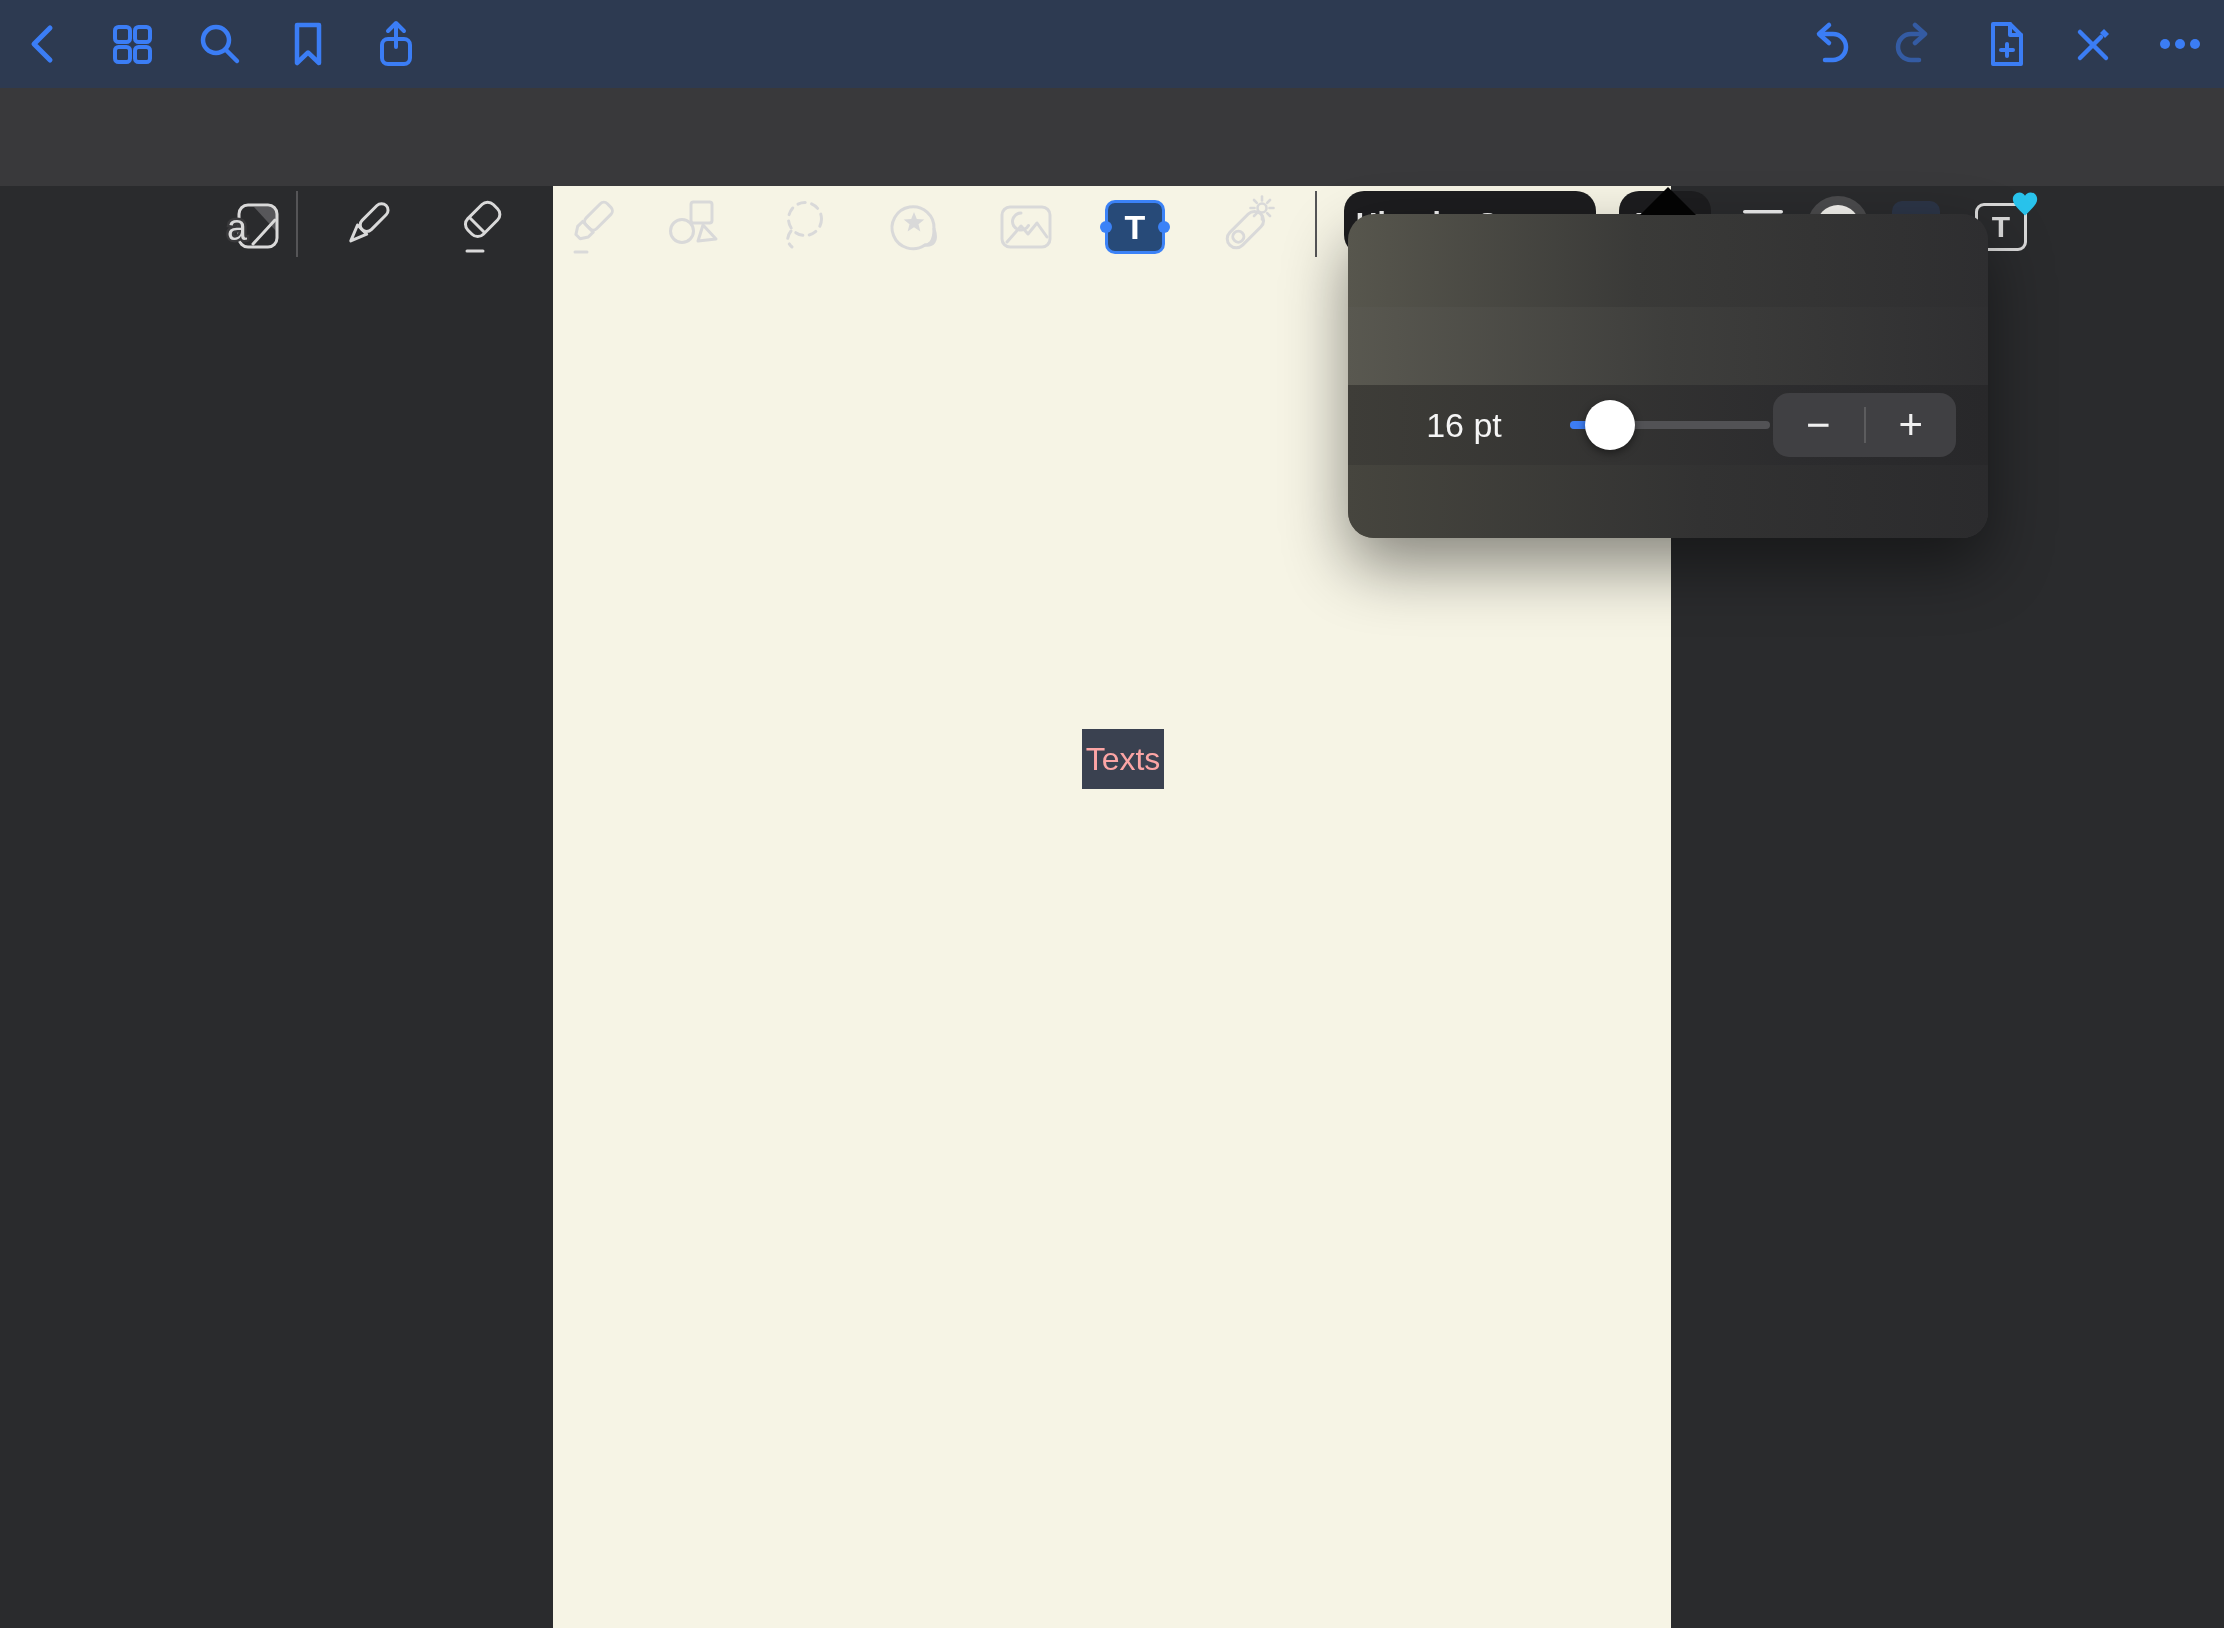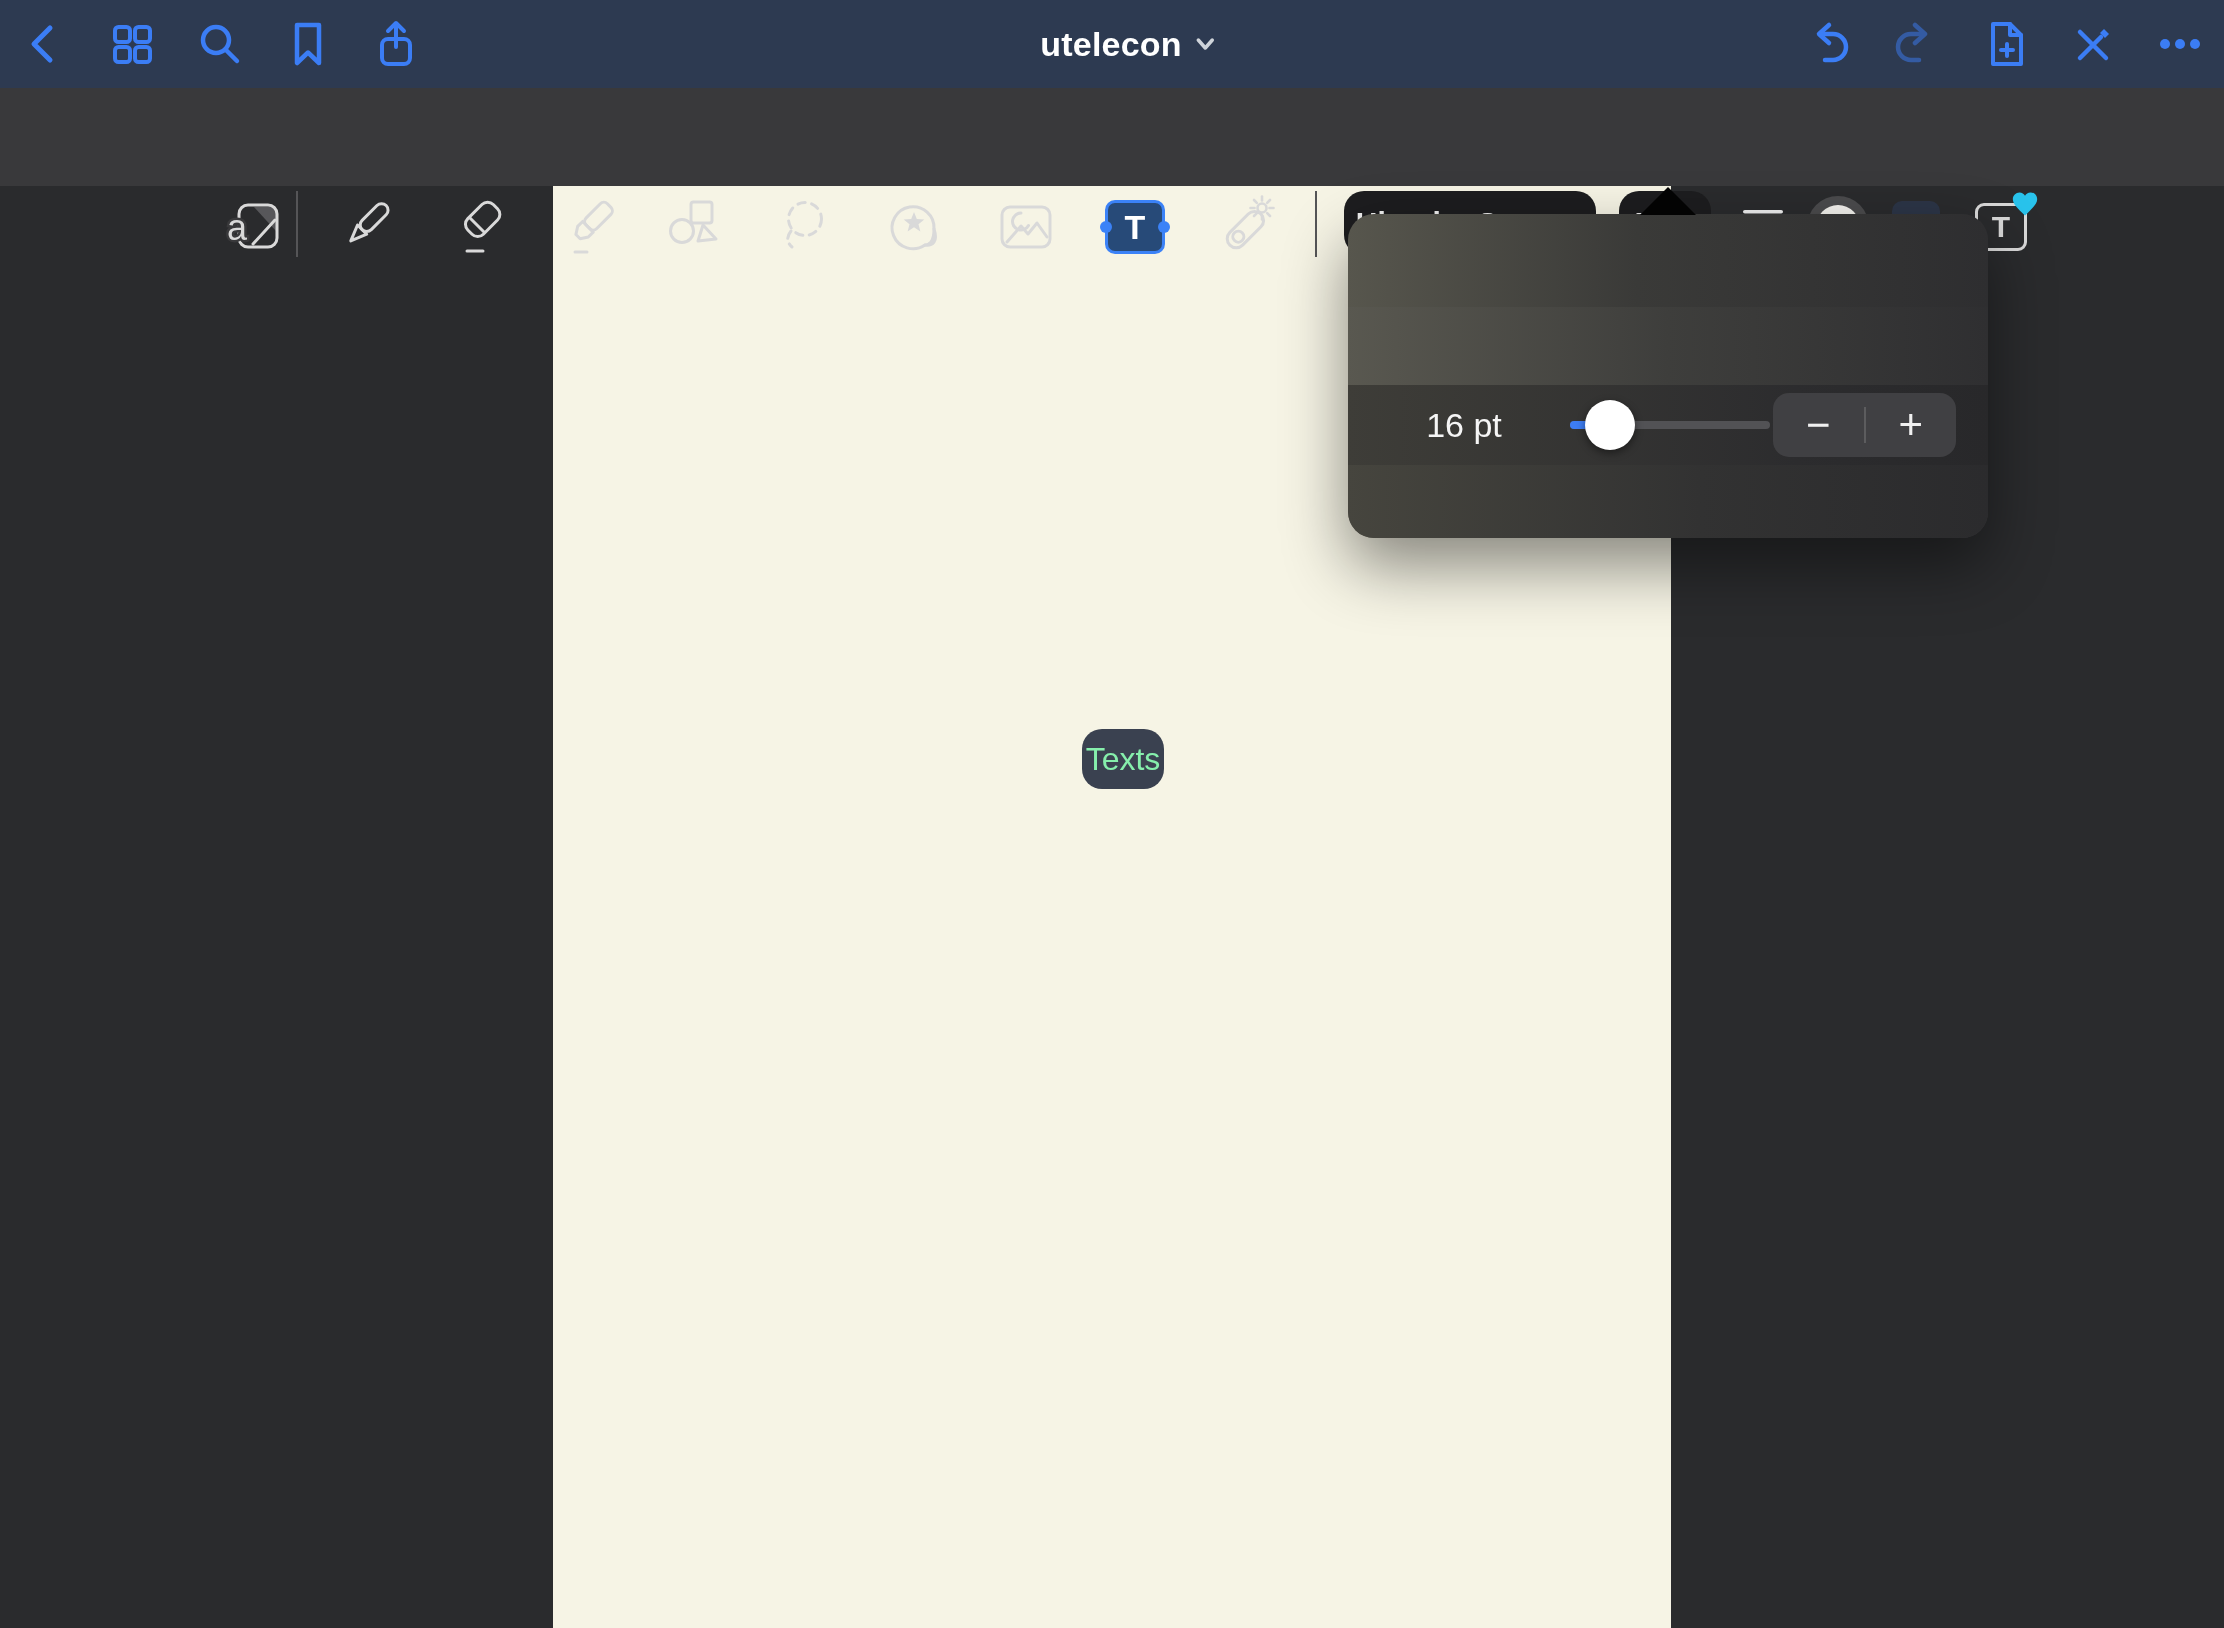--- a/index.html
+++ b/index.html
@@ -75,23 +75,23 @@
   }
   .style-btn .glyph { color:#d9d9d9; font-size:30px; font-weight:600; line-height:1; }
   .style-btn .heart { position:absolute; top:-16px; right:-16px; }
   
   .canvas {
     position:absolute; left:553px; top:186px; width:1118px; height:1442px;
     background:#f6f4e5;
   }
   .text-object {
     position:absolute; left:529px; top:543px; width:82px; height:60px;
-    background:#3a4150; border-radius:20px;
-    display:flex; align-items:center; justify-content:center;
-    color:#86efac; font-size:32px;
+    background:#3a4150; border-radius:0;
+    display:flex; align-items:center; justify-content:center;
+    color:#fca5a5; font-size:32px;
   }
   
   .popover {
     position:absolute; left:1348px; top:214px; width:640px; height:324px;
     border-radius:26px; z-index:40;
     background:linear-gradient(90deg,#57564d 0%,#3a3a38 45%,#2e2e30 100%);
     box-shadow:0 28px 64px rgba(0,0,0,0.45);
   }
   .popover .arrow {
     position:absolute; left:292px; top:-27px; width:0; height:0;
@@ -182,26 +182,20 @@
   <div class="tb-icon" style="left:368px">
     <svg width="56" height="56" viewBox="0 0 56 56">
       <g fill="none" stroke="#3b7df5" stroke-width="4" stroke-linecap="round" stroke-linejoin="round">
         <rect x="14" y="23" width="28" height="25" rx="6"></rect>
         <line x1="28" y1="31" x2="28" y2="8"></line>
         <polyline points="20,15 28,7 36,15"></polyline>
       </g>
     </svg>
   </div>
 
-  <div class="title-wrap">
-    <span class="title">utelecon</span>
-    <svg width="20" height="14" viewBox="0 0 20 14">
-      <polyline points="3,3 10,11 17,3" fill="none" stroke="#cfd4da" stroke-width="3.5" stroke-linecap="round" stroke-linejoin="round"></polyline>
-    </svg>
-  </div>
 
   <div class="tb-icon" style="left:1799px">
     <svg width="56" height="56" viewBox="0 0 56 56">
       <g fill="none" stroke="#3b7df5" stroke-width="4.5" stroke-linecap="round" stroke-linejoin="round">
         <path d="M21 18 H34 a13 13 0 0 1 0 26 H26"></path>
         <polyline points="30,9 20,18 30,27"></polyline>
       </g>
     </svg>
   </div>
 

